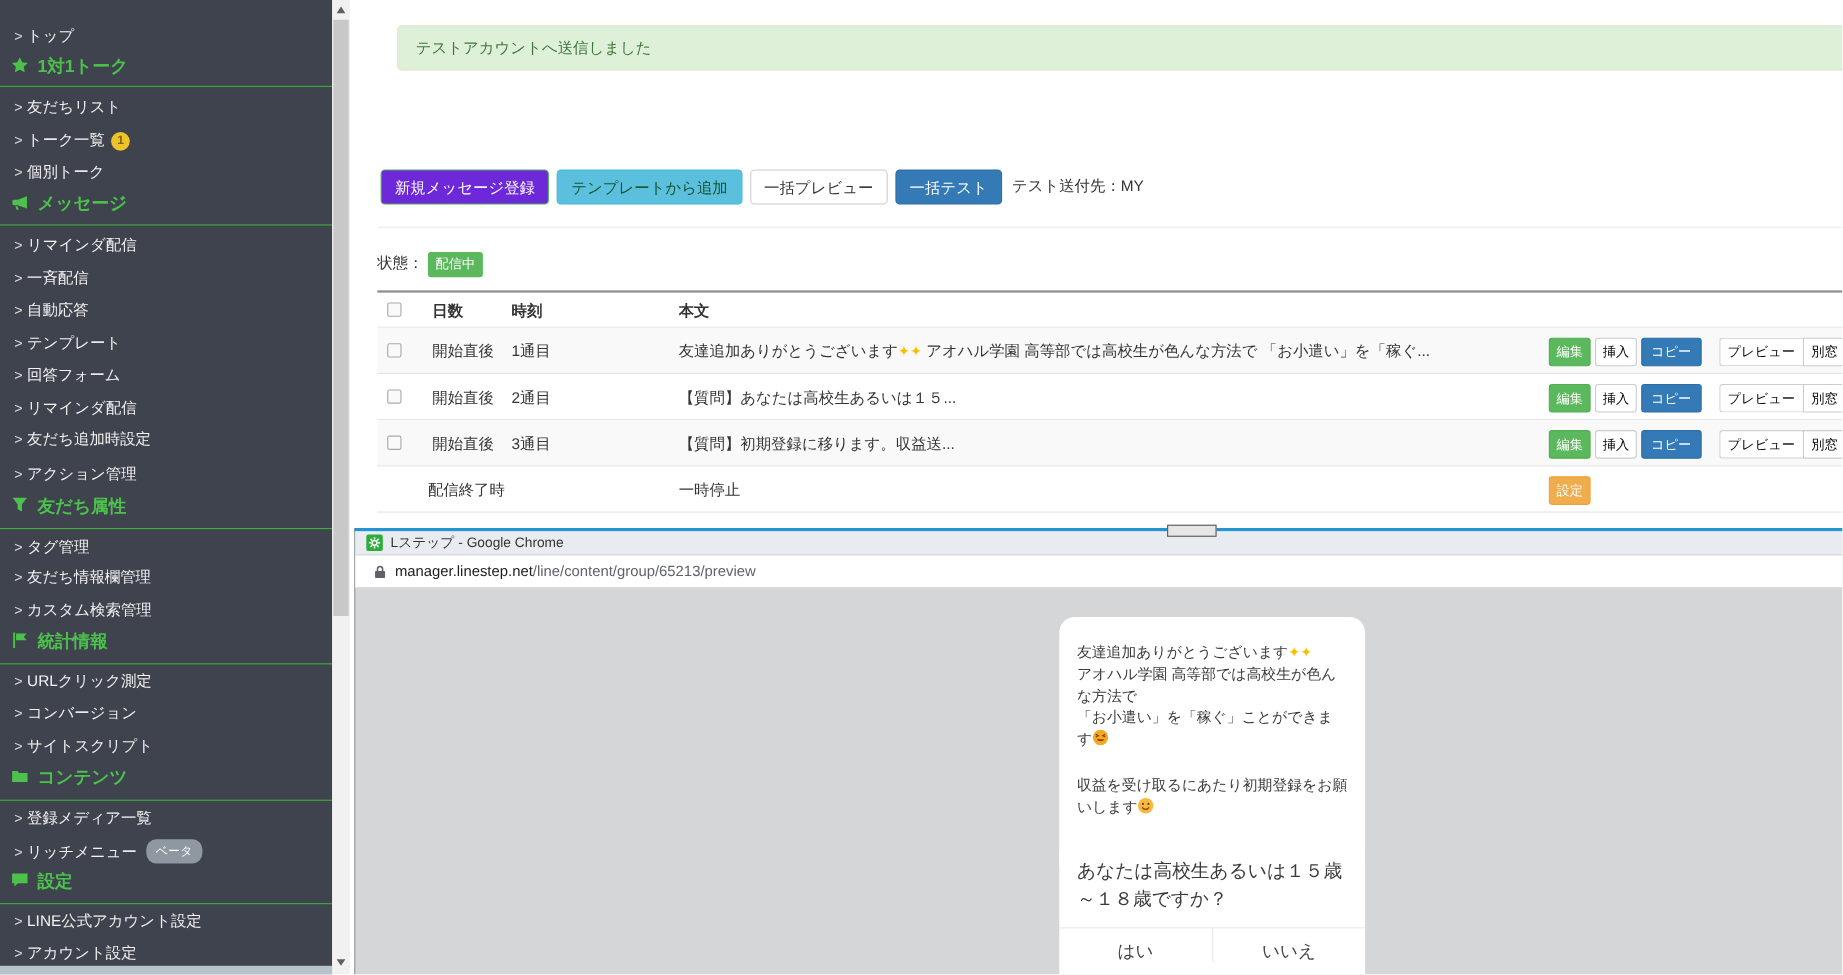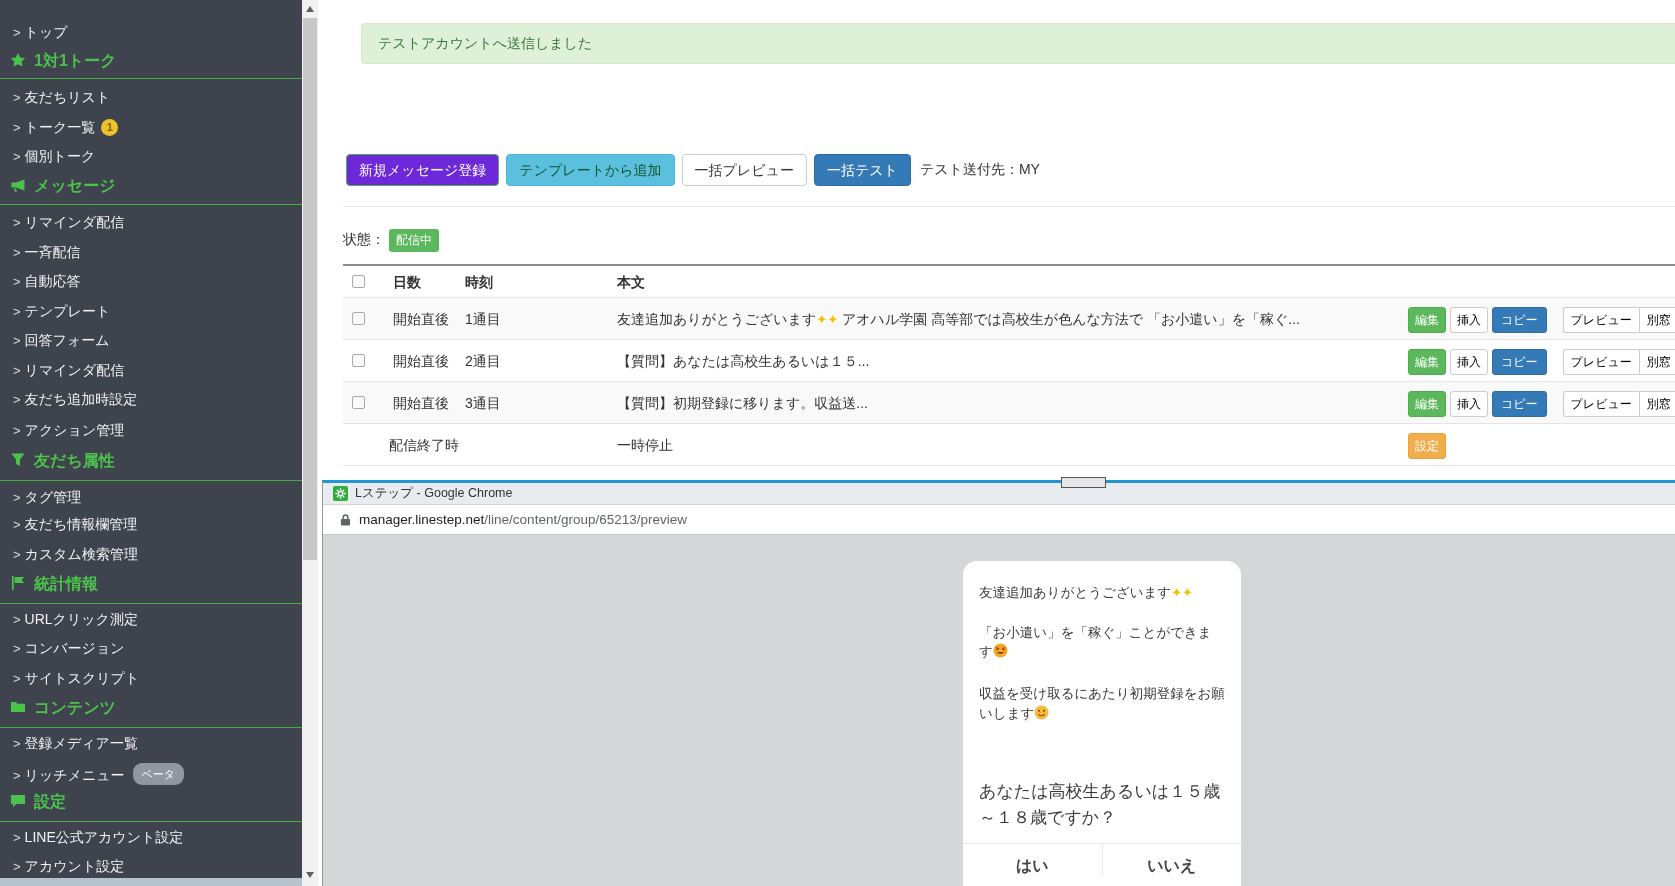--- a/index.html
+++ b/index.html
@@ -92,21 +92,21 @@
   .artifact { position:absolute; left:1061px; top:477px; width:45px; height:11px;
               background:#e6e6e6; border:1px solid #555; z-index:5; }
 
   
   .bubble1 { position:absolute; left:963px; top:561px; width:278px; height:237px;
              background:#fff; border-radius:14px; padding:22px 16px;
              font-size:13.5px; line-height:19.8px; color:#3a3a3a; }
   .bubble2 { position:absolute; left:963px; top:761px; width:278px; height:150px;
              background:#fff; border-radius:14px; }
   .b2q { padding:18px 16px 0 16px; font-size:17px; line-height:25.5px; color:#3a3a3a; }
-  .b2btns { display:flex; border-top:1px solid #e8e8e8; margin-top:13px; height:32px;font-weight:bold; }
+  .b2btns { display:flex; border-top:1px solid #e8e8e8; margin-top:13px; height:32px; }
   .b2btn { flex:1; text-align:center; line-height:44px; font-size:16px; color:#444; cursor:pointer; }
   .b2btn.l { border-right:1px solid #e8e8e8; }
   .eface { display:inline-block; vertical-align:-2px; }
 </style>
 </head>
 <body>
 
 <div id="app">
 
   <div class="sidebar">
@@ -287,21 +287,21 @@
         </span>
       <span class="dom">manager.linestep.net</span>
         <span class="path">/line/content/group/65213/preview</span>
     </div>
   </div>
 
   <div class="artifact"></div>
 
   <div class="bubble1">
     <span>友達追加ありがとうございます</span><span class="sparkle">✦✦</span><br>
-    <br>
+    <span>アオハル学園 高等部では高校生が色んな方法で</span><br>
     <span>「お小遣い」を「稼ぐ」ことができます</span><span class="eface"><svg width="15" height="15" viewBox="0 0 15 15">
           <circle cx="7.5" cy="7.5" r="7" fill="#f5a623"></circle>
           <path d="M3.2 4.6l2.2 1.2-2.2 1.2M11.8 4.6L9.6 5.8l2.2 1.2" stroke="#7a4200" stroke-width="1.1" fill="none"></path>
           <path d="M4 9c1 2.4 6 2.4 7 0z" fill="#7a4200"></path>
         </svg></span><br><br>
     <span>収益を受け取るにあたり初期登録をお願いします</span><span class="eface"><svg width="15" height="15" viewBox="0 0 15 15">
           <circle cx="7.5" cy="7.5" r="7" fill="#f7b93e"></circle>
           <circle cx="5" cy="5.8" r="1" fill="#7a4200"></circle>
           <circle cx="10" cy="5.8" r="1" fill="#7a4200"></circle>
           <path d="M4.4 9a3.6 3.6 0 0 0 6.2 0" stroke="#7a4200" stroke-width="1.1" fill="none"></path>

